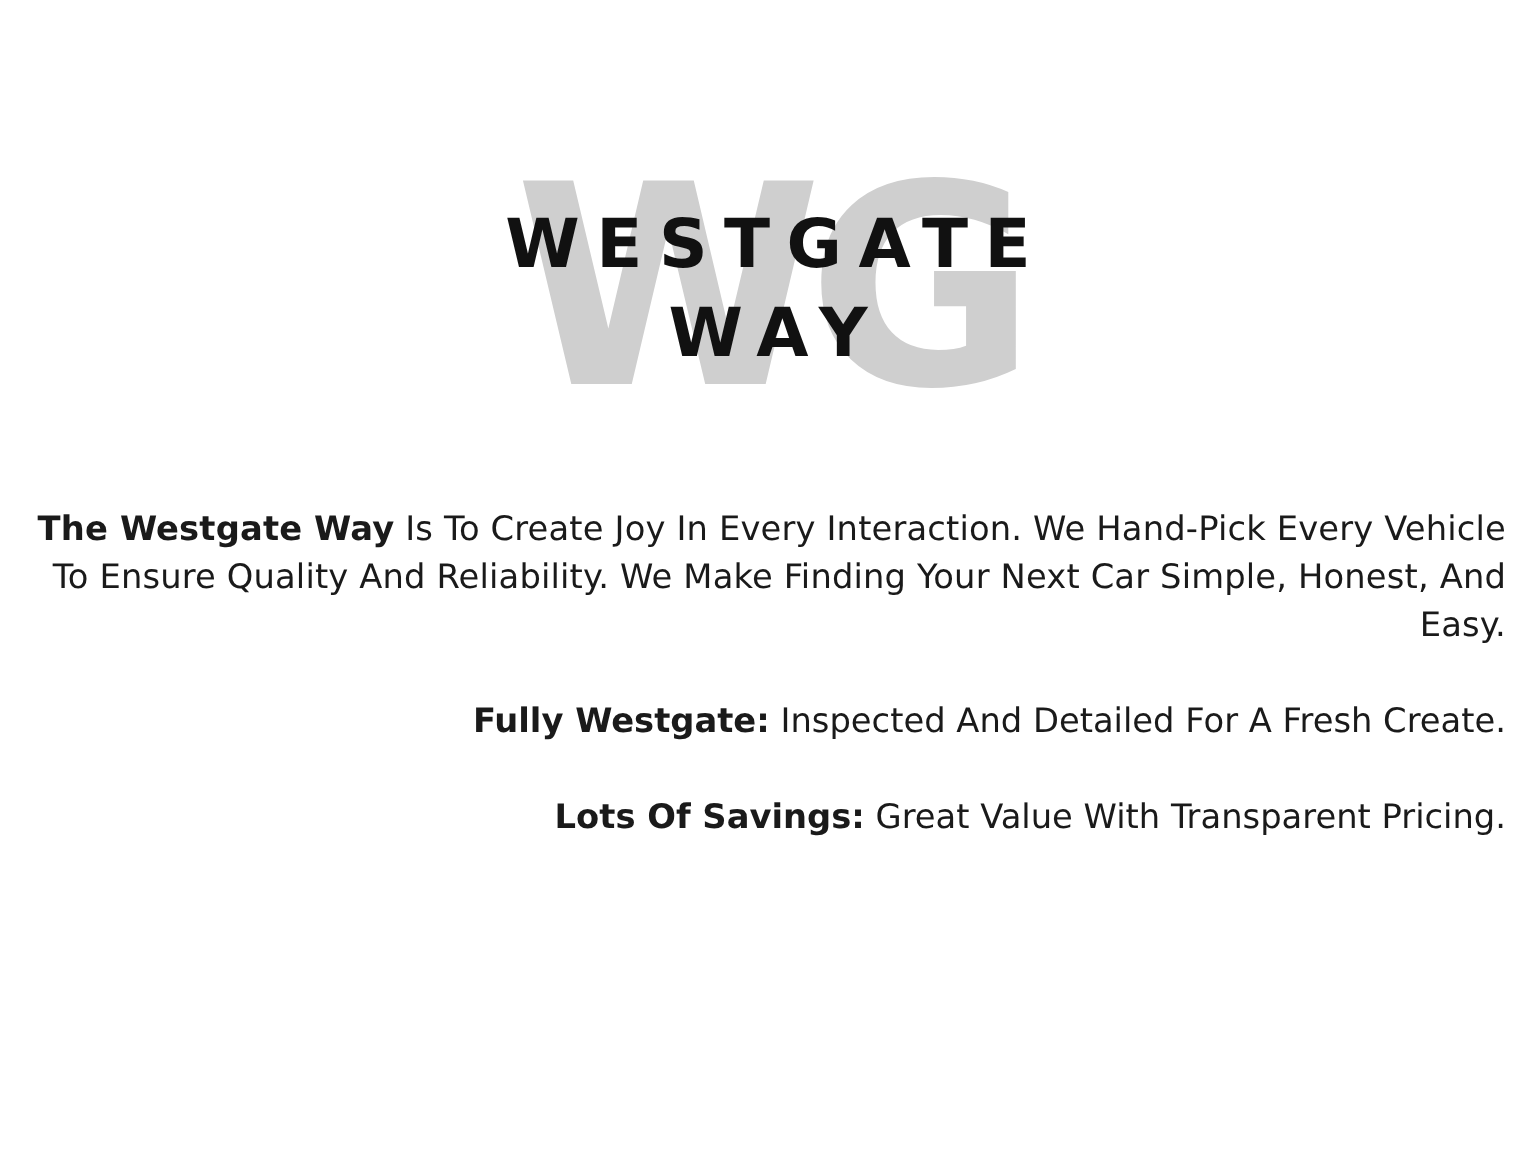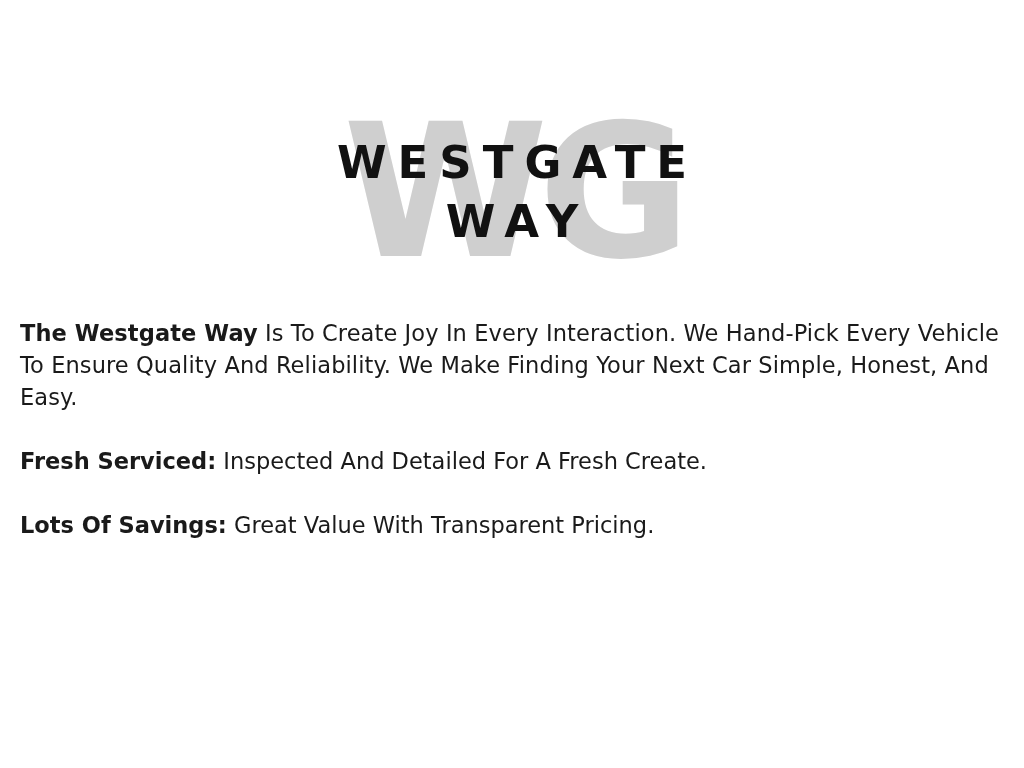--- a/index.html
+++ b/index.html
@@ -82,24 +82,24 @@
     letter-spacing: 11px;
     color: #111111;
     line-height: 1.05;
     margin-top: 12px;
     text-indent: 11px;
   }
 
   
   .copy {
     position: absolute;
-    top: 317px;
+    top: 337px;
     left: 20px;
     width: 984px;
-    text-align: left;
+    text-align: right;
   }
 
   .para {
     font-family: "DejaVu Sans", sans-serif;
     font-size: 22.5px;
     line-height: 32px;
     color: #1a1a1a;
     margin: 0;
   }
 
@@ -127,20 +127,20 @@
     <div class="logo-lines">
       <div class="logo-line-1">WESTGATE</div>
       <div class="logo-line-2">WAY</div>
     </div>
   </div>
 
   <div class="copy">
 
     <p class="para intro"><span class="lead">The Westgate Way</span><span> Is To Create Joy In Every Interaction. We Hand-Pick Every Vehicle To Ensure Quality And Reliability. We Make Finding Your Next Car Simple, Honest, And Easy.</span></p>
 
-    <p class="para"><span class="lead">Fresh Serviced:</span><span> Inspected And Detailed For A Fresh Create.</span></p>
+    <p class="para"><span class="lead">Fully Westgate:</span><span> Inspected And Detailed For A Fresh Create.</span></p>
 
     <p class="para"><span class="lead">Lots Of Savings:</span><span> Great Value With Transparent Pricing.</span></p>
 
 
   </div>
 
 </div>
 
 </body></html>

